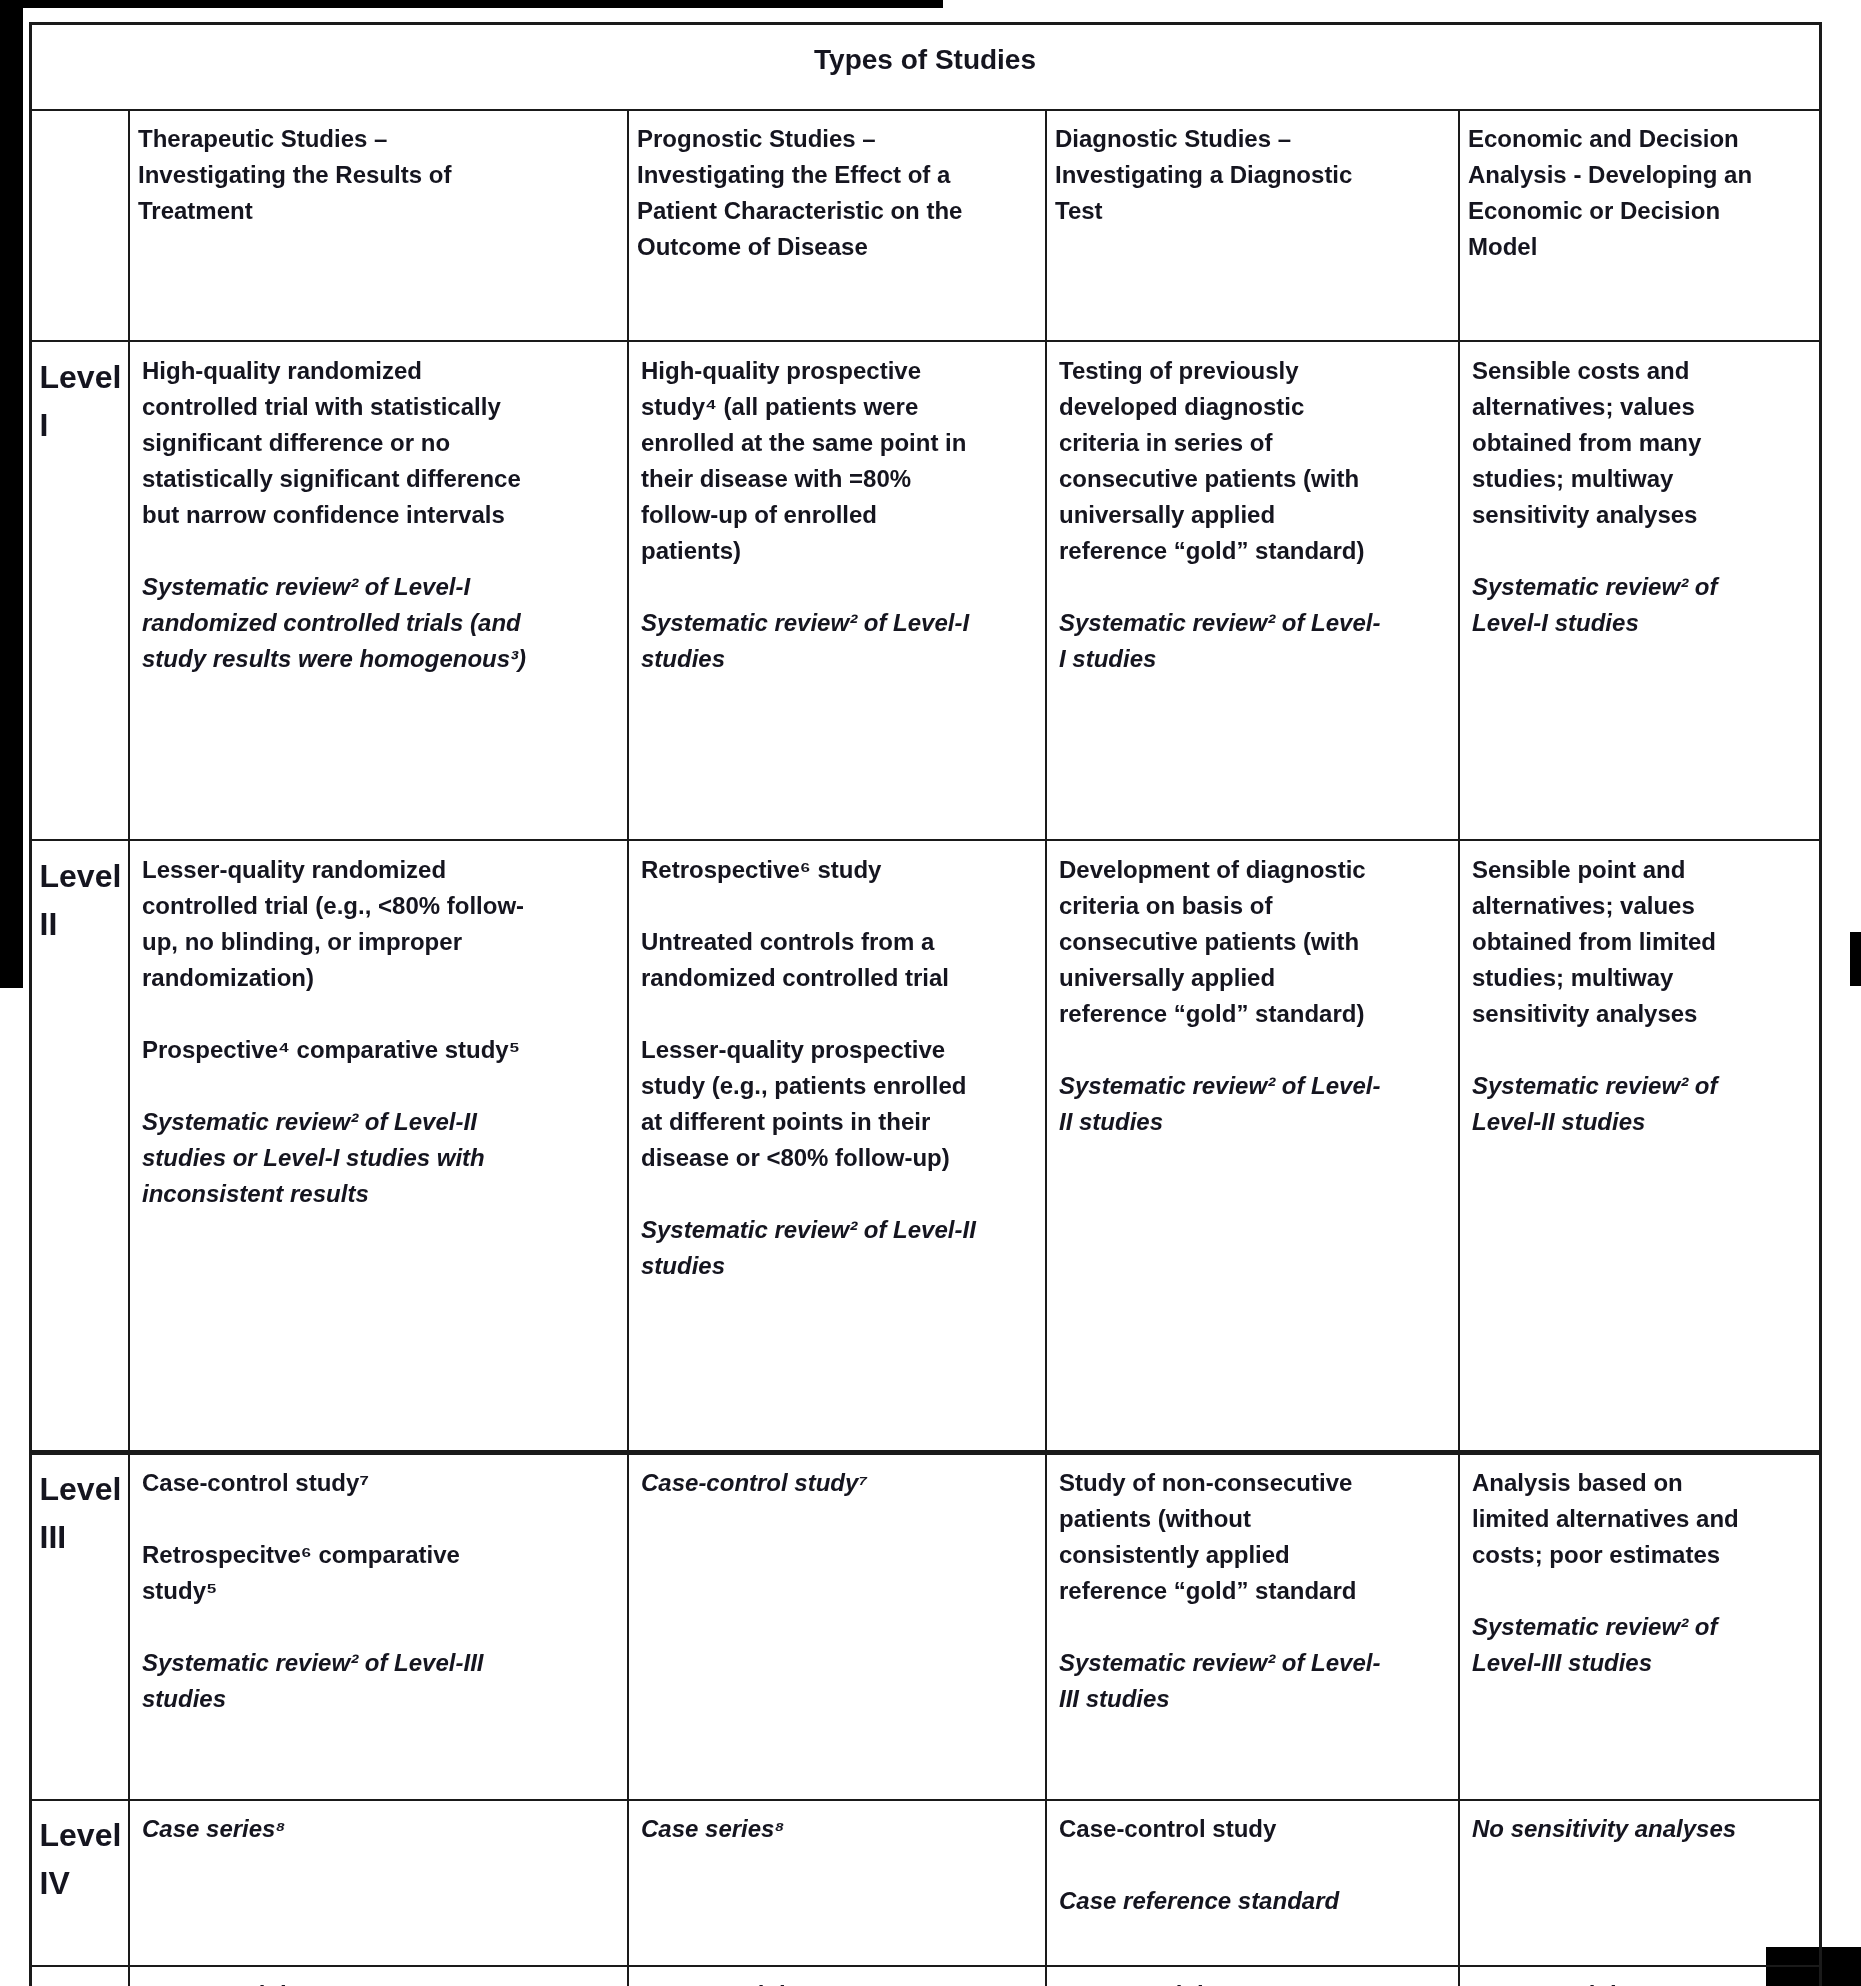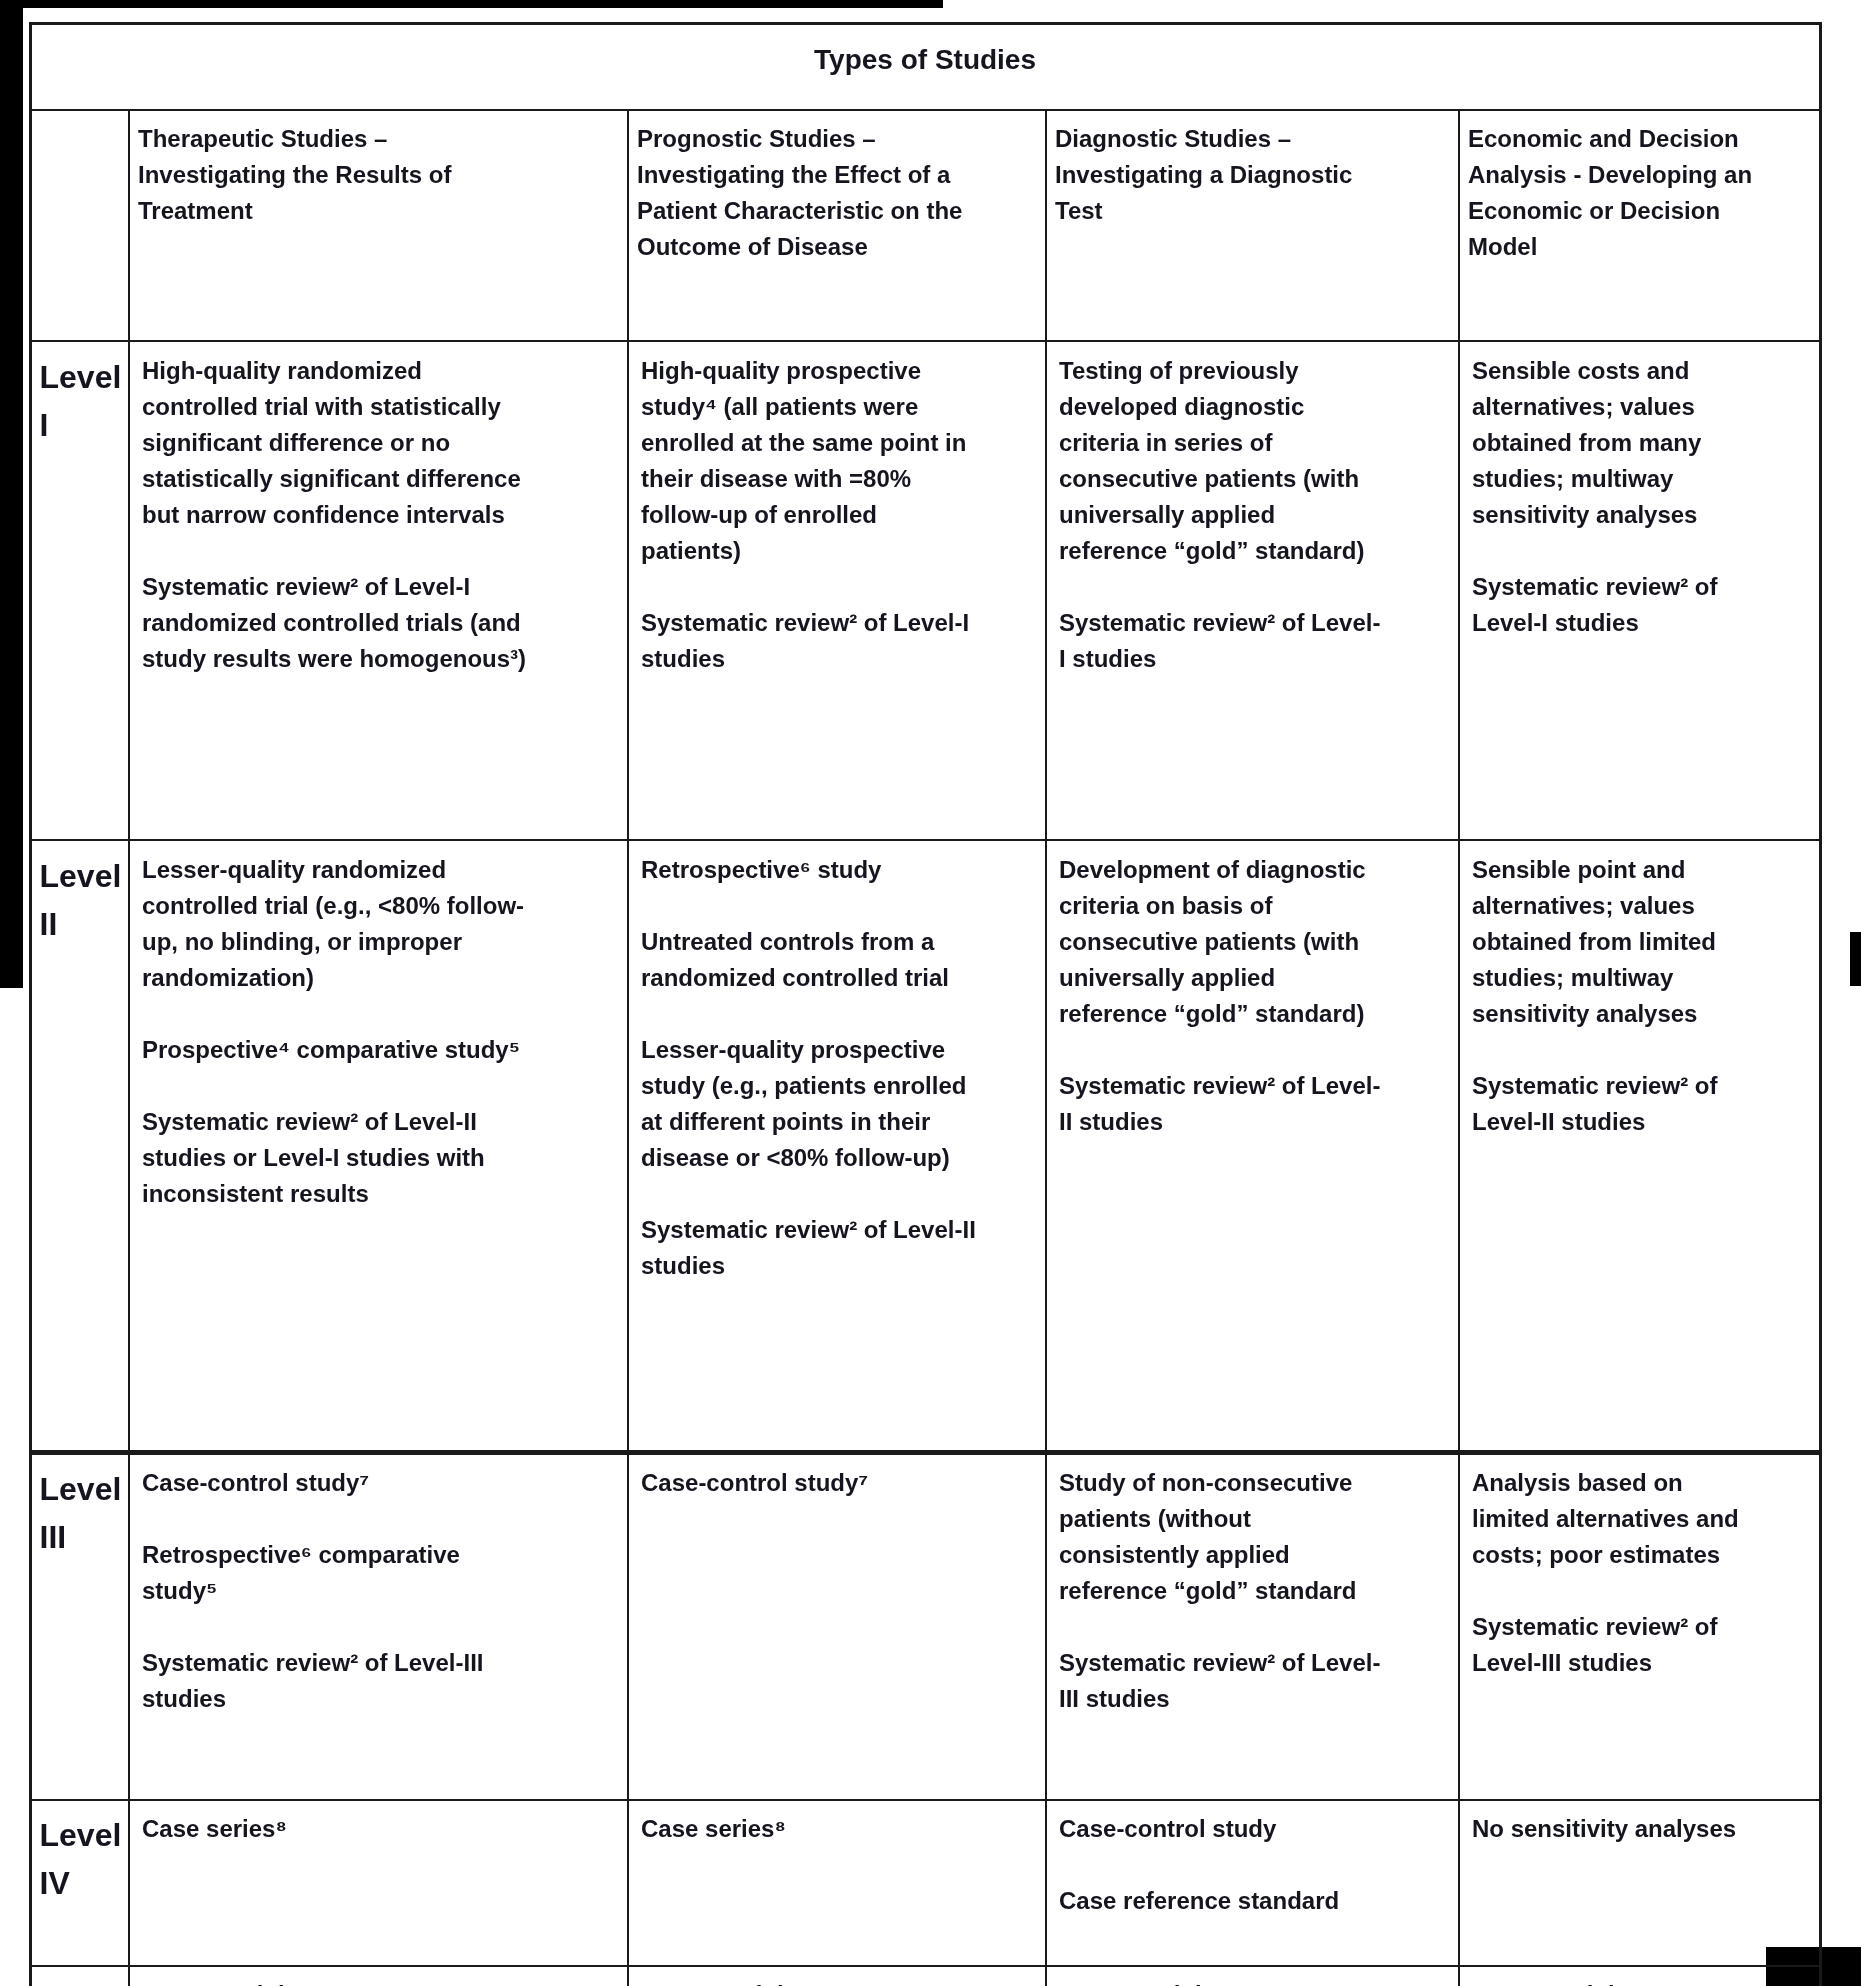--- a/index.html
+++ b/index.html
@@ -45,21 +45,21 @@
   .r3 td{height:143px;}
   .r4 td{height:121px;}
 
   td.col-level{white-space:pre-line;padding-left:8px;padding-right:5.2px;font-size:32px;}
   .inner{display:block;}
   td.col-therapeutic .inner{max-width:385px;}
   td.col-prognostic  .inner{max-width:337px;}
   td.col-diagnostic  .inner{max-width:324px;}
   td.col-economic    .inner{max-width:294px;}
   .inner p{margin:0 0 36px 0;}
-  .inner p:last-child{margin-bottom:0;}
+  .inner p:last-child{margin-bottom:0;font-style:italic;}
 </style>
 </head>
 <body>
 
 <div class="artifact artifact-left"></div>
 <div class="artifact artifact-top"></div>
 <div class="artifact artifact-right"></div>
 <div class="artifact artifact-br"></div>
 
 <table>
@@ -145,21 +145,21 @@
             <p>Systematic review² of Level-II studies</p>
           </div>
         </td>
       </tr>
       <tr class="r2">
         <td class="col-level">Level
 III</td>
         <td class="col-therapeutic">
           <div class="inner">
             <p>Case-control study⁷</p>
-            <p>Retrospective⁶ comparative study⁵</p>
+            <p>Retrospecitve⁶ comparative study⁵</p>
             <p>Systematic review² of Level-III studies</p>
           </div>
         </td>
         <td class="col-prognostic">
           <div class="inner">
             <p>Case-control study⁷</p>
           </div>
         </td>
         <td class="col-diagnostic">
           <div class="inner">

